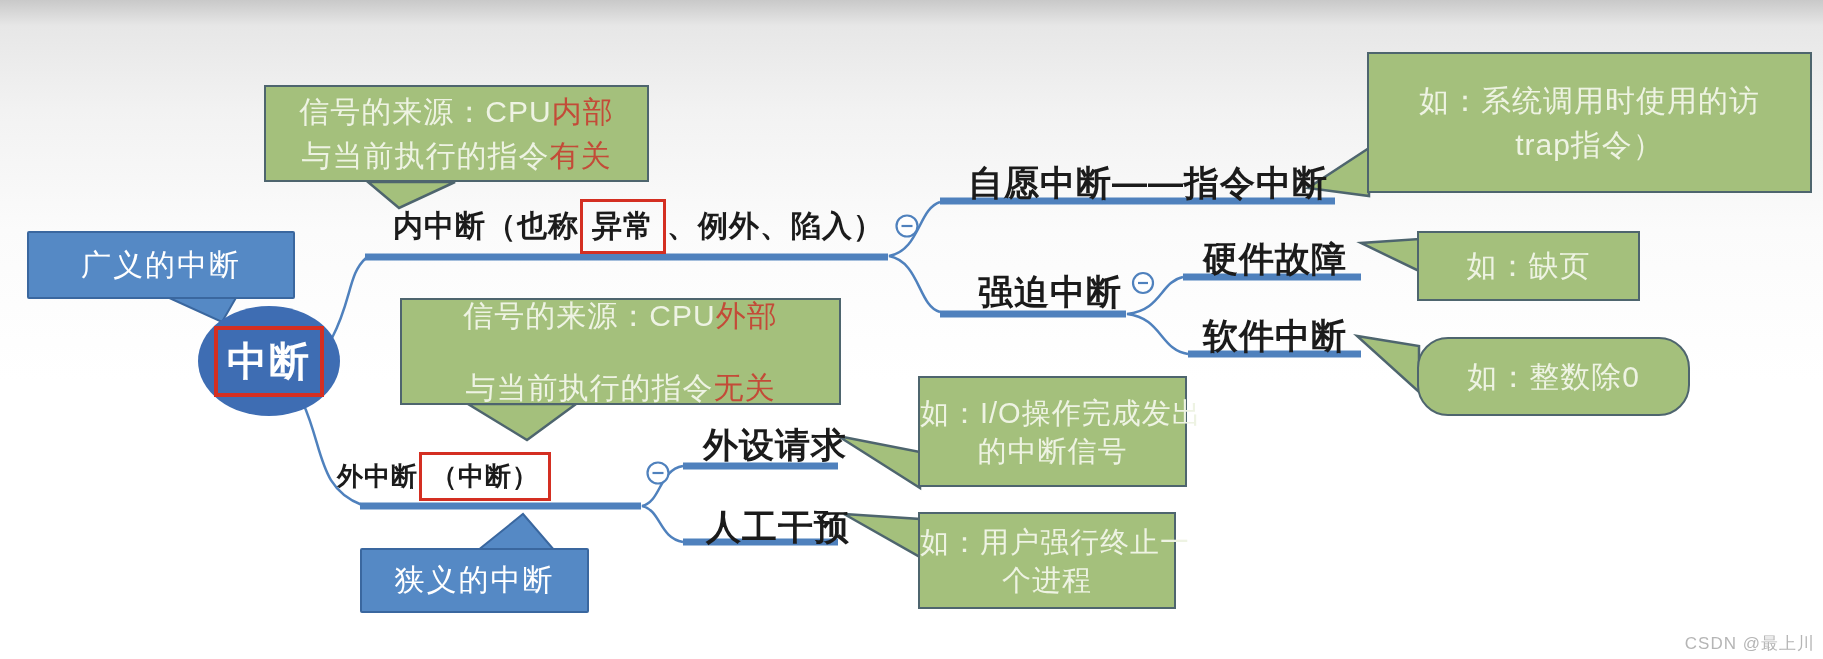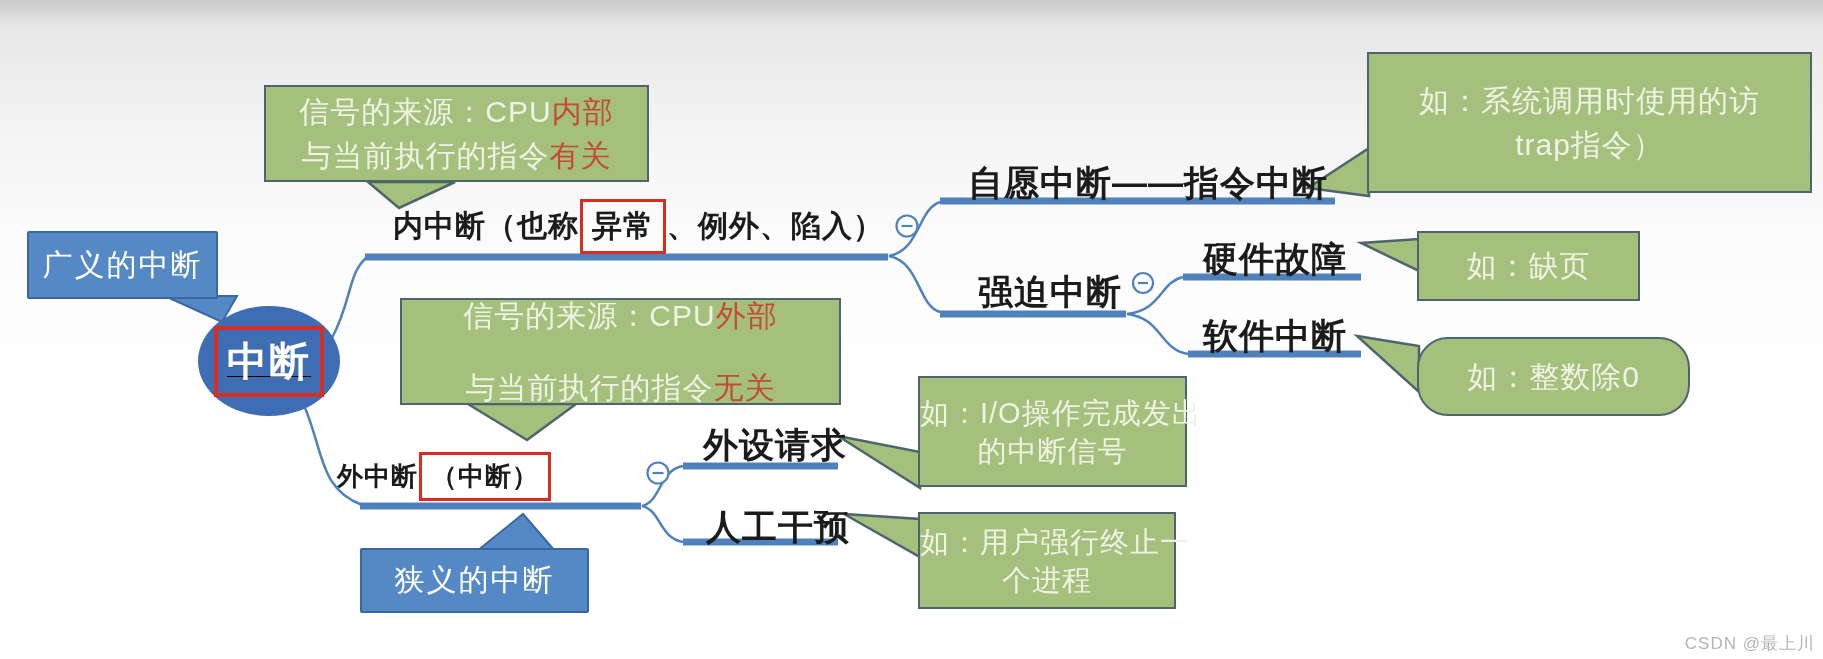--- a/index.html
+++ b/index.html
@@ -40,21 +40,21 @@
     display:flex;align-items:center;justify-content:center;
     font-size:30px;letter-spacing:2px;white-space:nowrap;border-radius:2px;
   }
 
   
   .ellipse{
     position:absolute;left:198px;top:306px;width:142px;height:110px;
     background:var(--c-ellipse_blue,#3e6db3);border-radius:50%;
     display:flex;align-items:center;justify-content:center;
   }
-  .ellipse .red-frame{border-width:4px;padding:4px 9px;text-decoration:underline;}
+  .ellipse .red-frame{border-width:4px;padding:4px 9px;}
   .ellipse .word{color:#fff;font-size:40px;font-weight:bold;letter-spacing:2px;}
 
   .watermark{
     position:absolute;right:8px;bottom:4px;color:var(--c-watermark,#b5b5b5);
     font-size:17px;letter-spacing:1px;
   }
 </style>
 </head>
 <body>
 
@@ -98,21 +98,21 @@
       <line x1="1138" y1="283" x2="1148" y2="283" stroke="#4f81bd" stroke-width="2.2"></line>
     </g>
     <g>
       <circle cx="658" cy="473" r="10.5" fill="#ffffff" stroke="#4f81bd" stroke-width="2.2"></circle>
       <line x1="652.5" y1="473" x2="663.5" y2="473" stroke="#4f81bd" stroke-width="2.2"></line>
     </g>
 
     <path d="M 394,123 L 394,152 L 400.5,146 L 404.5,157 L 409.5,155 L 405.5,144.5 L 413,143.5 Z" fill="#ffffff" stroke="#000000" stroke-width="1.6"></path>
   </svg>
 
-  <div class="blue-box" style="left:27px;top:231px;width:191px;height:68px;">
+  <div class="blue-box" style="left:27px;top:231px;width:268px;height:68px;">
     <span>广义的中断</span>
   </div>
 
   <div class="ellipse">
     <span class="red-frame">
       <span class="word">中断</span>
     </span>
   </div>
 
   <div class="label label-flex" style="left:393px;top:197px;height:58px;font-size:30px;">

